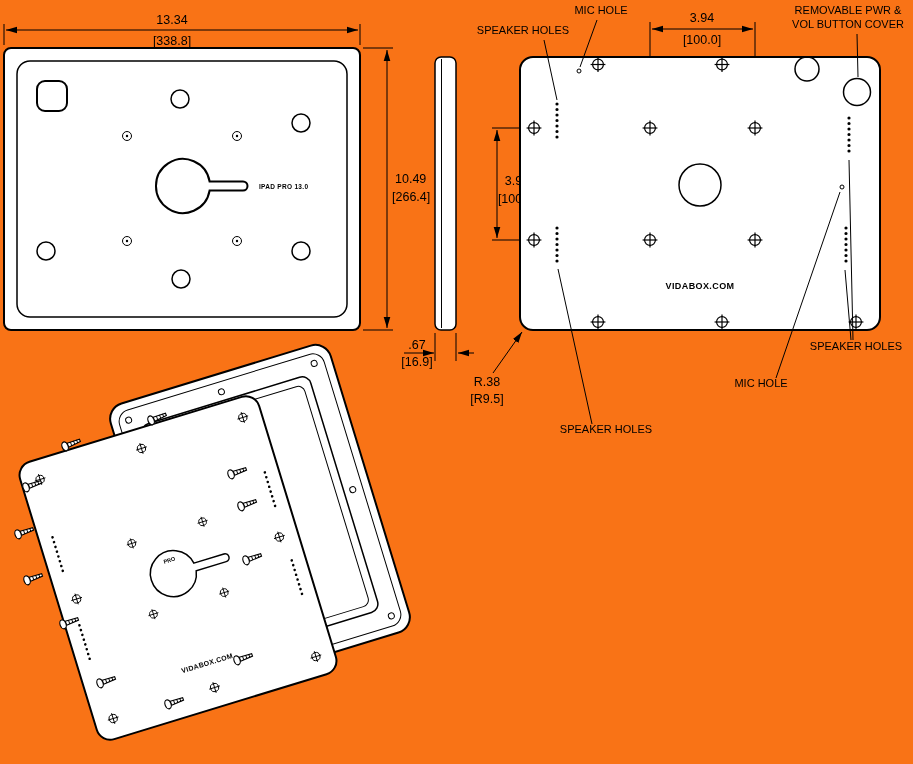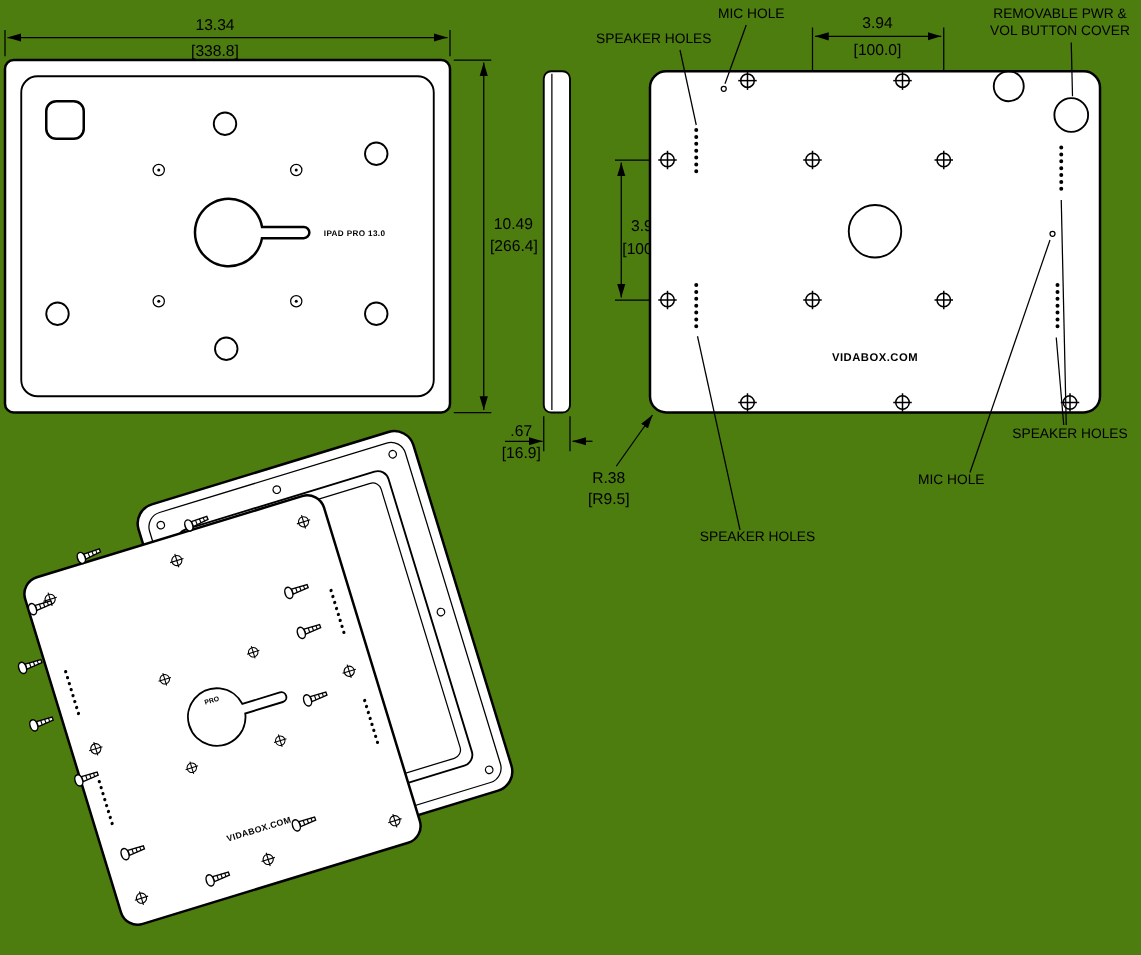--- a/index.html
+++ b/index.html
@@ -1,16 +1,16 @@
 <!DOCTYPE html>
 <html><head>
 <meta charset="utf-8">
 <style>
   html,body{margin:0;padding:0;background:#ffffff;}
-  .canvas{position:relative;width:913px;height:764px;background:#4d7c0f;overflow:hidden;
+  .canvas{position:relative;width:913px;height:764px;background:#f97316;overflow:hidden;
           font-family:"Liberation Sans", sans-serif;}
   svg{display:block;}
   svg text{font-family:"Liberation Sans", sans-serif;fill:#000;}
   .lbl{font-size:11px;}
   .dim{font-size:12.5px;}
   .brand{font-size:9px;font-weight:bold;letter-spacing:.4px;}
   .brand-iso{font-size:7px;font-weight:bold;letter-spacing:.3px;}
   .model{font-size:6.5px;font-weight:bold;letter-spacing:.3px;}
   .pro{font-size:5.5px;font-weight:bold;}
   .thin{stroke:#000;stroke-width:1;fill:none;}

